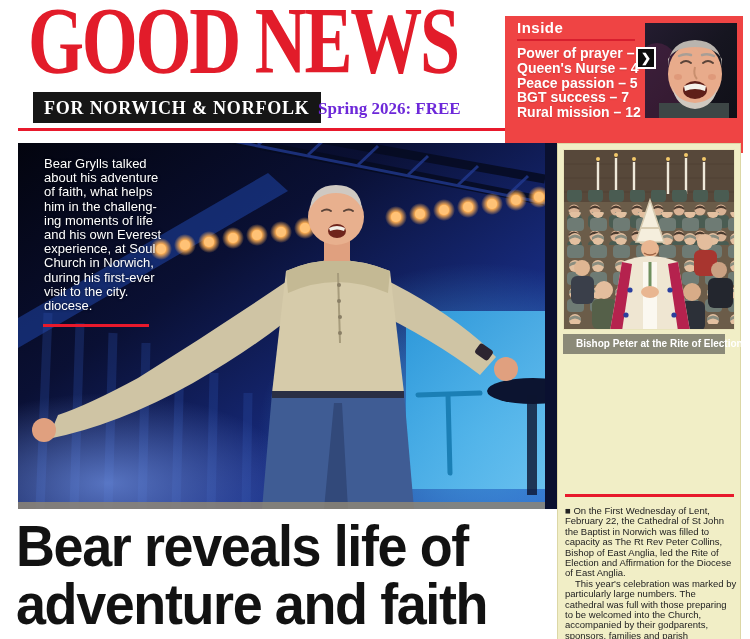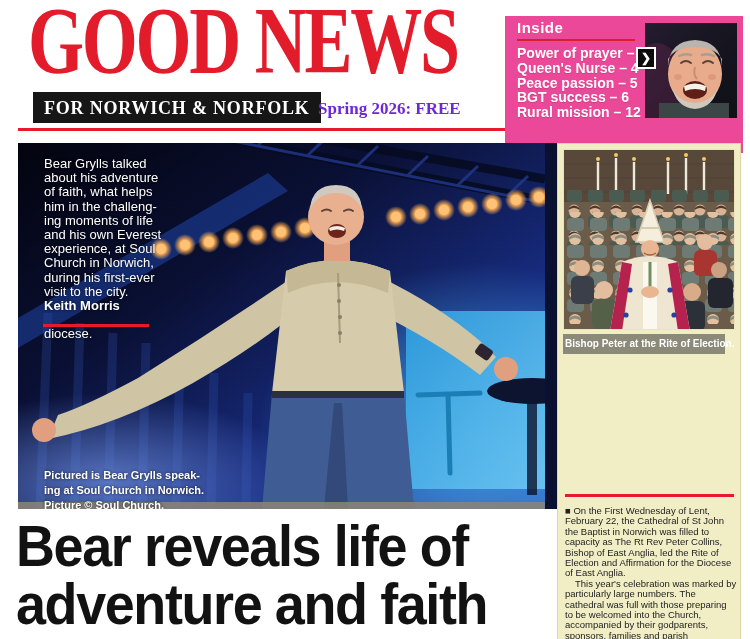--- a/index.html
+++ b/index.html
@@ -12,21 +12,21 @@
     font-family:"Liberation Serif", serif; font-weight:bold; font-size:96px; line-height:1.05;
     letter-spacing:-3px; transform:scaleX(.75); transform-origin:0 0; white-space:nowrap; }
   .zone-box { position:absolute; left:33px; top:92px; background:#161616; color:#fff;
     font-family:"Liberation Serif", serif; font-weight:bold; font-size:18px; letter-spacing:.8px;
     padding:6px 11px 4px 11px; white-space:nowrap; }
   .edition { position:absolute; left:318px; top:99px; color:#6d28d9;
     font-family:"Liberation Serif", serif; font-weight:bold; font-size:17px; white-space:nowrap; }
   .masthead-rule { position:absolute; left:18px; top:128px; width:723px; height:3px; background:#e8192c; }
 
   
-  .inside { position:absolute; left:505px; top:16px; width:238px; height:137px; background:#ec4899; }
+  .inside { position:absolute; left:505px; top:16px; width:238px; height:137px; background:#ef4444; }
   .inside-title { position:absolute; left:12px; top:3px; color:#fff; font-weight:bold; font-size:15px; letter-spacing:.5px; }
   .inside-underline { position:absolute; left:12px; top:23px; width:118px; height:2px; background:#d81f2e; }
   .inside-items { position:absolute; left:12px; top:30px; }
   .inside-item { color:#fff; font-weight:bold; font-size:14px; line-height:14.8px; white-space:nowrap;
     text-shadow:0 1px 1px rgba(0,0,0,.15); }
   .inside-photo { position:absolute; right:6px; top:7px; width:92px; height:95px; overflow:hidden; }
   .inside-arrow { position:absolute; left:131px; top:31px; width:20px; height:22px; background:#0c0c0c;
     border:2px solid #fff; color:#fff; font-size:12px; font-weight:bold; text-align:center; line-height:18px;
     cursor:pointer; z-index:3; }
 
@@ -44,21 +44,21 @@
   .main-headline { position:absolute; left:16px; top:517px; color:#121212; font-weight:bold;
     font-size:58px; line-height:58px; letter-spacing:-1.5px; transform:scaleX(.93); transform-origin:0 0;
     white-space:pre-line; }
 
   
   .rightcol { position:absolute; left:557px; top:143px; width:184px; height:520px; background:#f1eec6;
     border:1px solid #dcd7a6; }
   .bishop-photo { position:absolute; left:5px; top:5px; width:172px; height:181px; overflow:hidden;
     border:1px solid #e9e4bc; }
   .bishop-caption { position:absolute; left:5px; top:190px; width:162px; height:20px; background:#8b8a78;
-    color:#fff; font-weight:bold; font-size:10px; line-height:20px; padding-left:2px; white-space:nowrap;text-align:center; }
+    color:#fff; font-weight:bold; font-size:10px; line-height:20px; padding-left:13px; white-space:nowrap;text-align:center; }
   .col-headline { position:absolute; left:7px; top:212px; color:#161616; font-size:27px; line-height:31px;
     letter-spacing:-.5px; white-space:pre-line; }
   .col-standfirst { position:absolute; left:7px; top:276px; width:171px; color:#2e2e2e; font-size:13.5px;
     line-height:15.6px; }
   .col-rule { position:absolute; left:7px; top:350px; width:169px; height:3px; background:#e8192c; }
   .col-body { position:absolute; left:7px; top:362px; width:172px; color:#222; font-size:9.5px; line-height:10.4px; }
   .col-body p + p { text-indent:10px; }
 </style>
 </head>
 <body>
@@ -70,21 +70,21 @@
   <div class="edition">Spring 2026: FREE</div>
   <div class="masthead-rule"></div>
 
   <div class="inside">
     <div class="inside-title">Inside</div>
     <div class="inside-underline"></div>
     <div class="inside-items">
       <div class="inside-item">Power of prayer – 3</div>
       <div class="inside-item">Queen's Nurse – 4</div>
       <div class="inside-item">Peace passion – 5</div>
-      <div class="inside-item">BGT success – 6</div>
+      <div class="inside-item">BGT success – 7</div>
       <div class="inside-item">Rural mission – 12</div>
     </div>
     <div class="inside-photo">
       <svg width="92" height="95" viewBox="0 0 92 95">
         <defs>
           <linearGradient id="faceBg" x1="0" y1="0" x2="1" y2="1">
             <stop offset="0" stop-color="#241c30"></stop>
               <stop offset=".5" stop-color="#161520"></stop>
               <stop offset="1" stop-color="#101018"></stop>
           </linearGradient>
@@ -242,27 +242,23 @@
     <div class="overlay-text"><span>Bear Grylls talked
 about his adventure
 of faith, what helps
 him in the challeng-
 ing moments of life
 and his own Everest
 experience, at Soul
 Church in Norwich,
 during his first-ever
 visit to the city.</span>
-      <div class="overlay-byline">Keith Morris</div>
       <div>diocese.</div>
     </div>
     <div class="overlay-rule"></div>
-    <div class="photo-caption">Pictured is Bear Grylls speak-
-ing at Soul Church in Norwich.
-Picture © Soul Church.</div>
   </div>
 
   <div class="main-headline">Bear reveals life of
 adventure and faith</div>
 
   <div class="rightcol">
     <div class="bishop-photo">
       <svg width="172" height="181" viewBox="0 0 172 181">
         <defs>
           <pattern id="crowdA" width="21" height="26" patternUnits="userSpaceOnUse">

